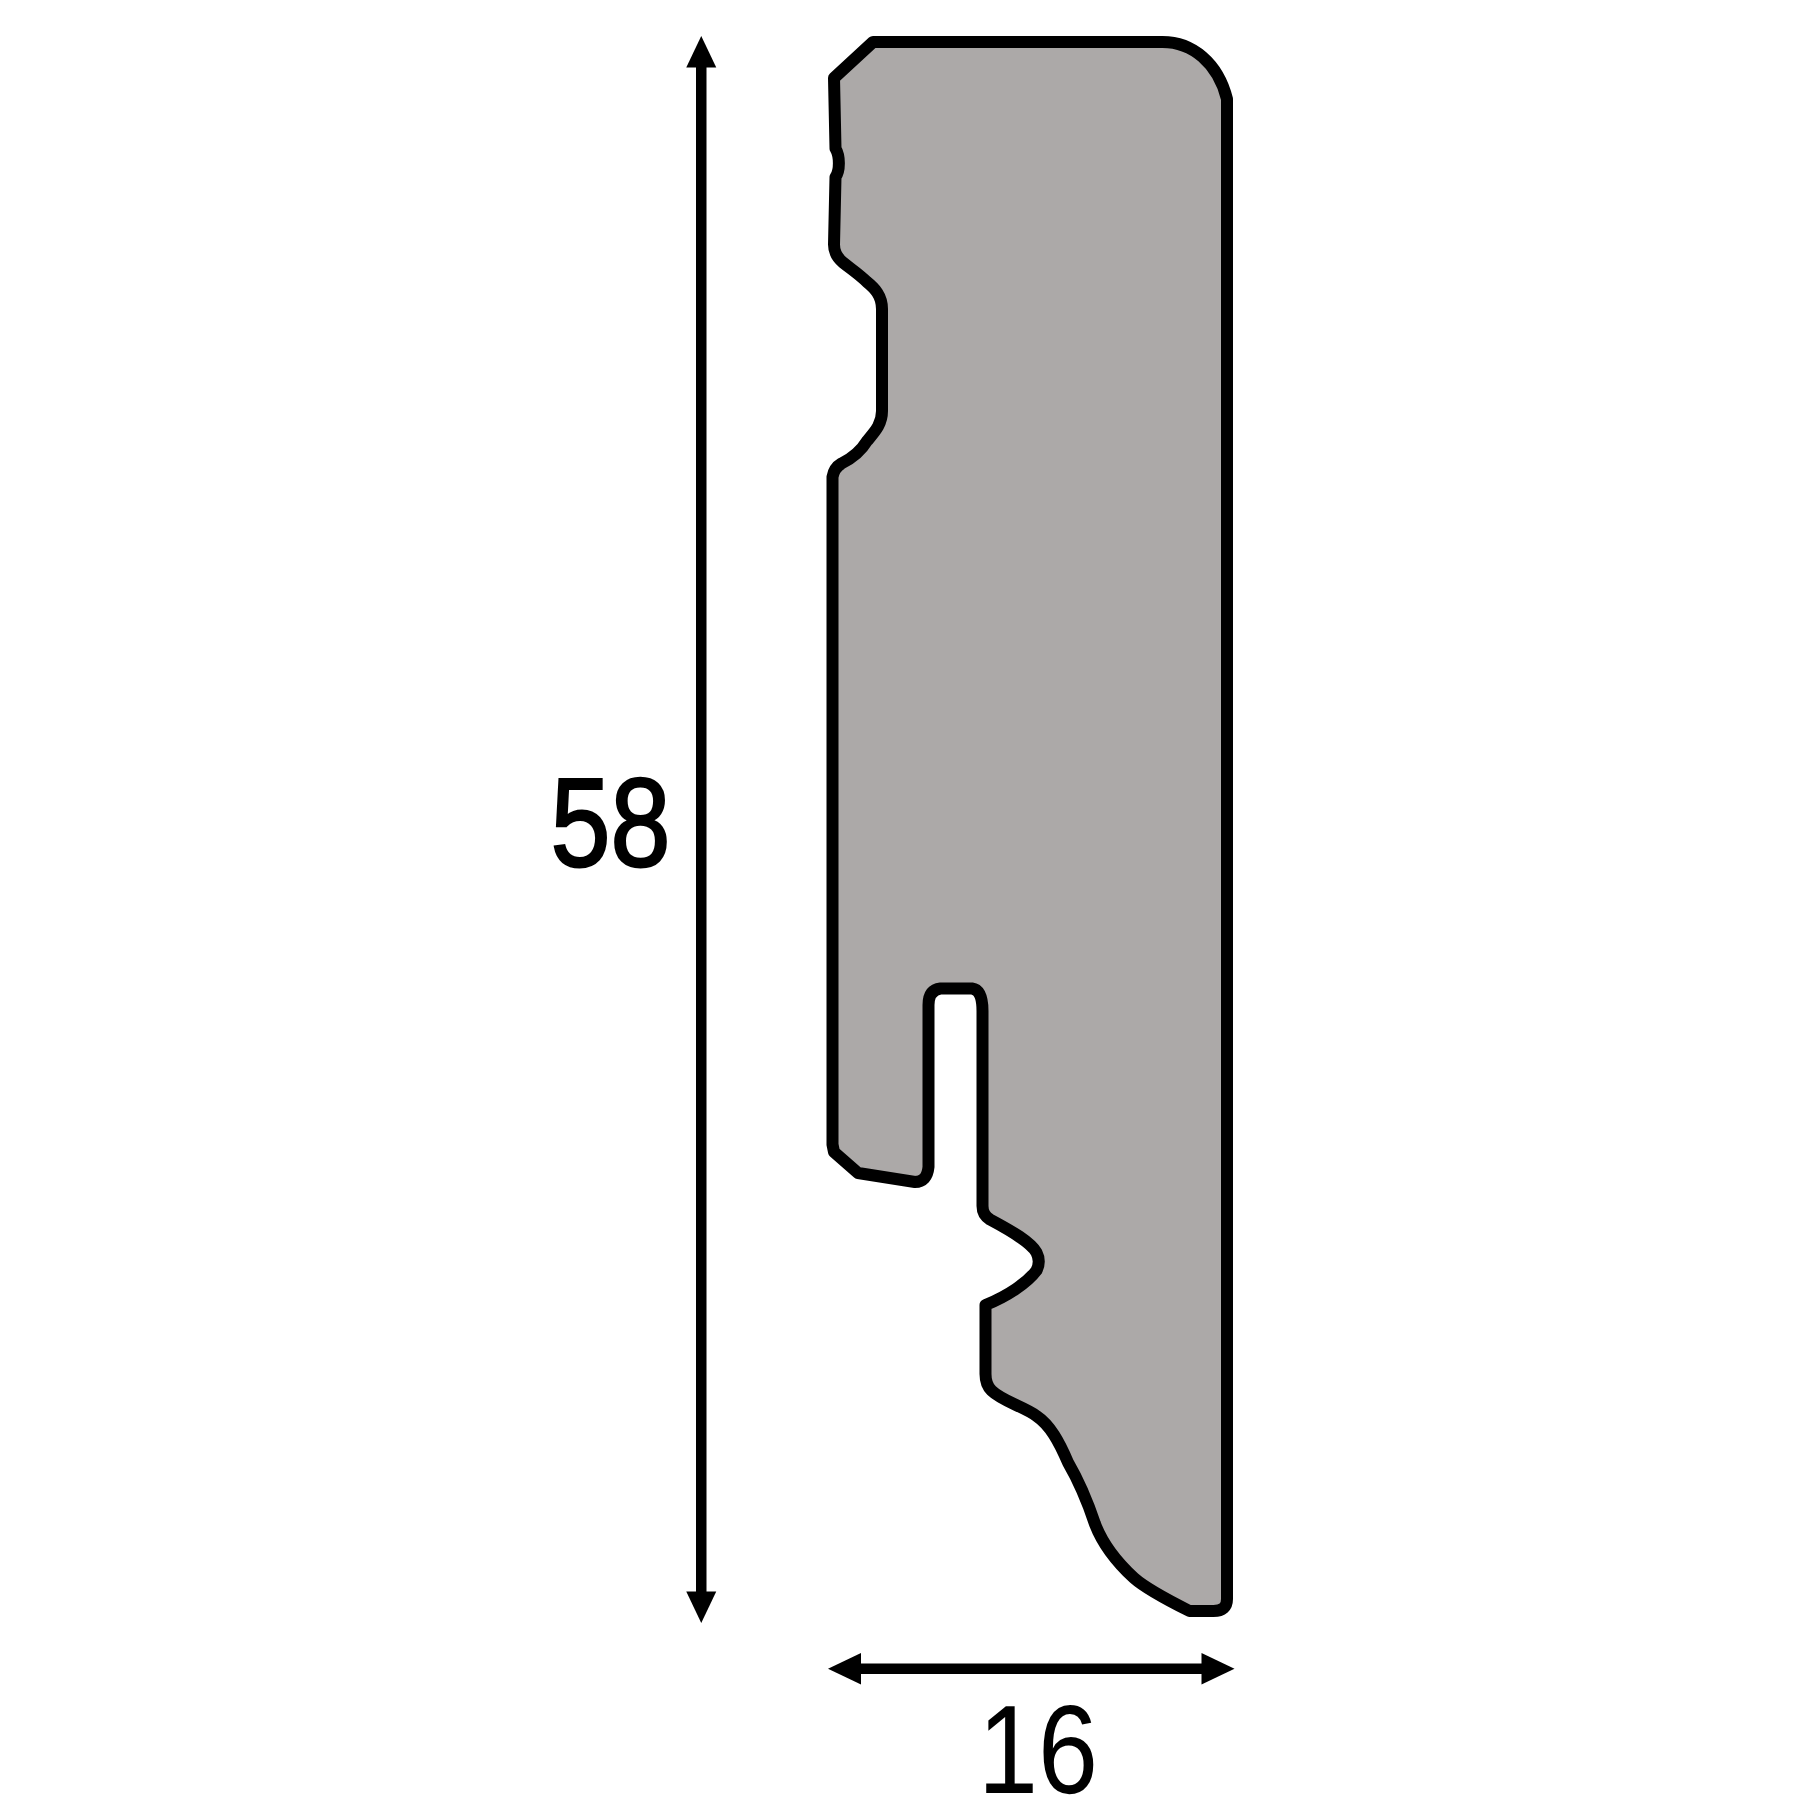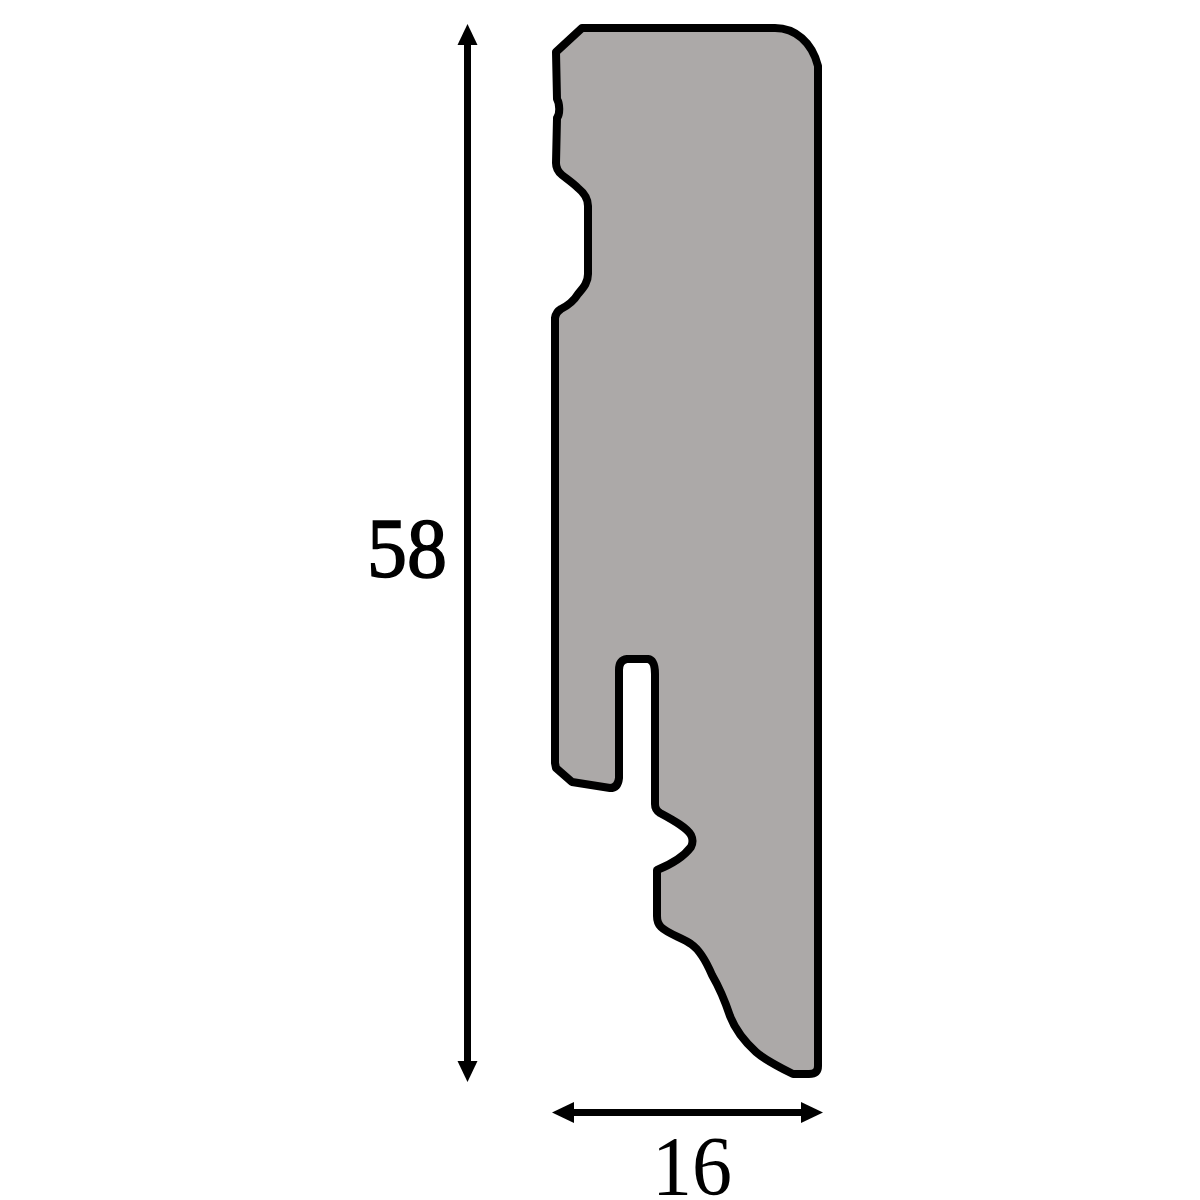--- a/index.html
+++ b/index.html
@@ -1,16 +1,16 @@
 <!DOCTYPE html>
 <html><head>
 <meta charset="utf-8">
 <style>
   html,body{margin:0;padding:0;background:#ffffff;}
-  .wrap{width:1200px;height:1200px;position:relative;font-family:Liberation Serif, serif;}
+  .wrap{width:1200px;height:1200px;position:relative;font-family:Liberation Sans, sans-serif;}
   svg{display:block;}
 </style>
 </head>
 <body>
 <div class="wrap">
 <svg width="1200" height="1200" viewBox="0 0 1200 1200" xmlns="http://www.w3.org/2000/svg">
 
   <rect x="0" y="0" width="1200" height="1200" fill="#ffffff"></rect>
 
   <path d="M 582 28

